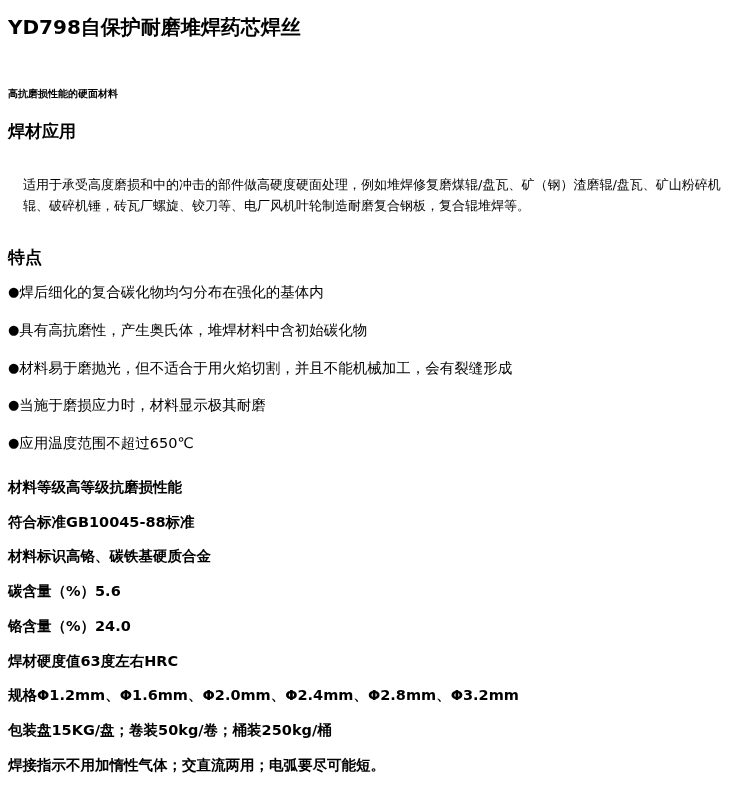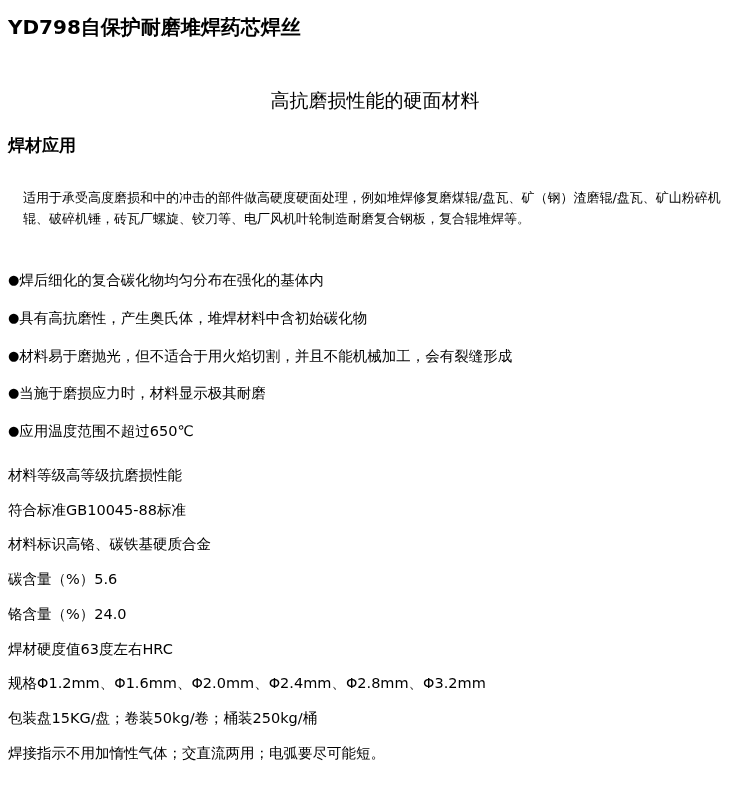--- a/index.html
+++ b/index.html
@@ -23,25 +23,24 @@
   }
   .title {
     font-size: 20px;
     font-weight: bold;
     line-height: 1.3;
     margin: 0 0 0 0;
     letter-spacing: 0px;
   }
   .spacer-lg { height: 46px; }
   .heading {
-    font-size: 19px;
-    font-weight: normal;
+    font-size: 10px;
+    font-weight: bold;
     line-height: 1.5;
     margin: 0;
-    text-align: center;
   }
   .section-label {
     font-size: 17px;
     font-weight: bold;
     line-height: 1.5;
     margin: 0;
   }
   .para {
     font-size: 13px;
     font-weight: normal;
@@ -60,21 +59,21 @@
     margin: 0;
     display: block;
   }
   .bullet-mark {
     font-size: 13px;
     position: relative;
     top: -1px;
   }
   .spec-line {
     font-size: 14.5px;
-    font-weight: normal;
+    font-weight: bold;
     line-height: 1.5;
     margin: 0;
   }
   .spec-list { margin: 0; padding: 0; }
   .spec-list .spec-item { margin-bottom: 13px; }
   .bullets { margin: 0; padding: 0; }
   .bullets .bullet-item { margin-bottom: 16px; }
 </style>
 </head>
 <body>
@@ -90,20 +89,21 @@
   <div class="gap-18"></div>
 
   <p class="section-label">焊材应用</p>
 
   <div class="gap-14"></div>
 
   <p class="para">适用于承受高度磨损和中的冲击的部件做高硬度硬面处理，例如堆焊修复磨煤辊/盘瓦、矿（钢）渣磨辊/盘瓦、矿山粉碎机辊、破碎机锤，砖瓦厂螺旋、铰刀等、电厂风机叶轮制造耐磨复合钢板，复合辊堆焊等。</p>
 
   <div class="gap-14"></div>
 
+  <p class="section-label">特点</p>
 
   <div class="gap-12"></div>
 
   <div class="bullets">
     <div class="bullet-item">
       <p class="bullet-row"><span class="bullet-mark">●</span><span>焊后细化的复合碳化物均匀分布在强化的基体内</span></p>
     </div>
     <div class="bullet-item">
       <p class="bullet-row"><span class="bullet-mark">●</span><span>具有高抗磨性，产生奥氏体，堆焊材料中含初始碳化物</span></p>
     </div>

